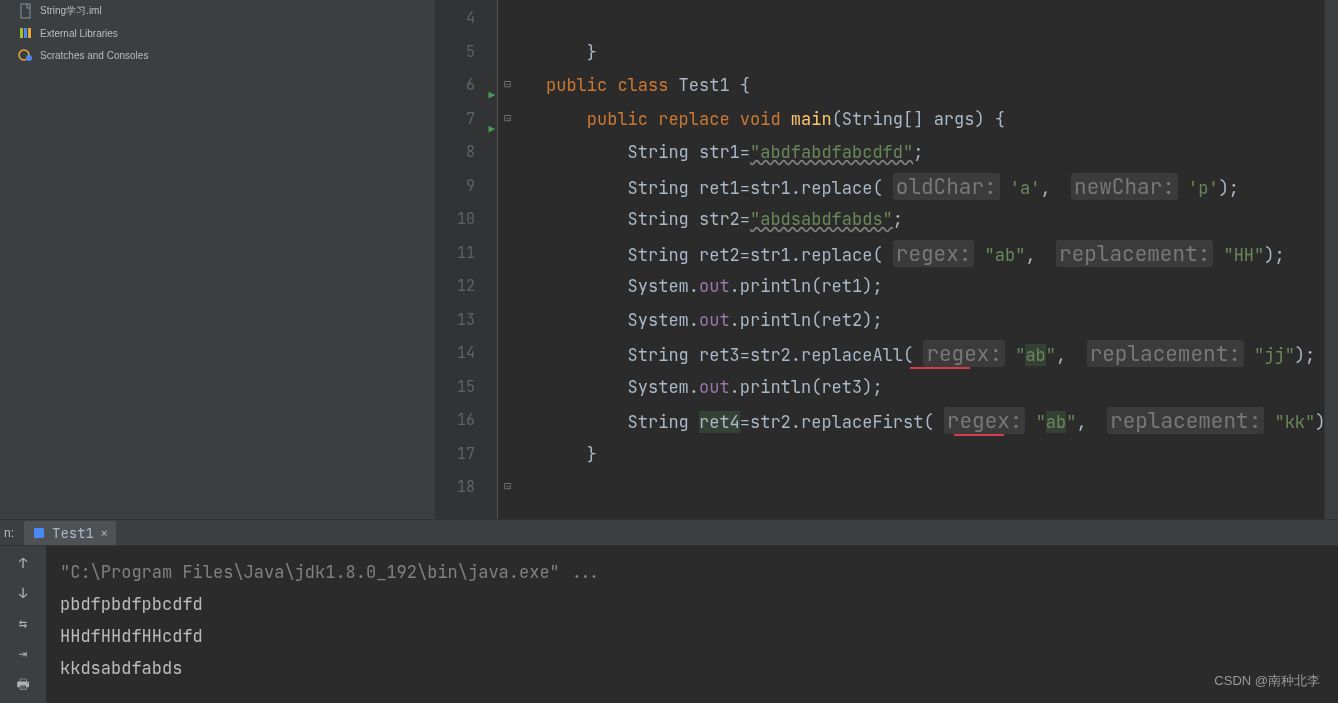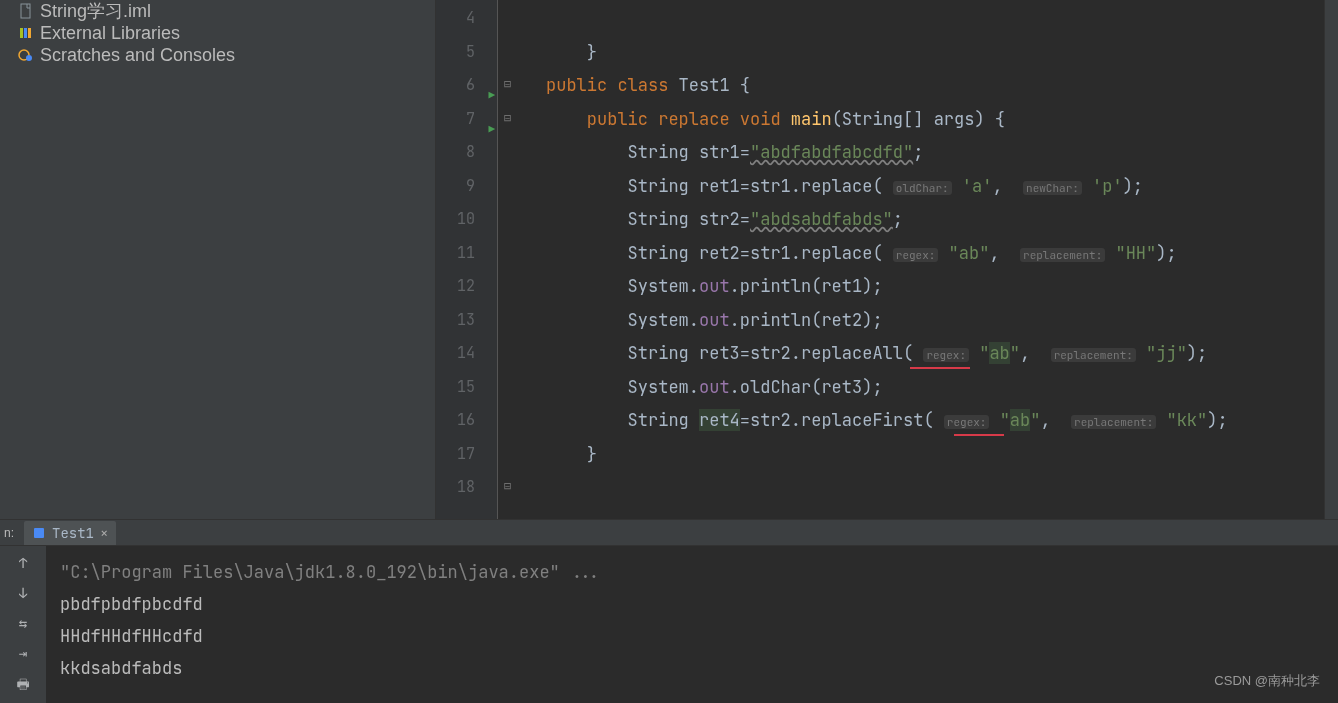--- a/index.html
+++ b/index.html
@@ -9,21 +9,21 @@
   width:1338px; height:703px; overflow:hidden; font-size:14px;
 }
 .root { display:flex; height:100%; flex-direction:column; }
 .top { display:flex; flex:1; min-height:0; }
 .sidebar {
   width:436px; background:#3c3f41; border-right:1px solid #323232;
   padding-top:0;
 }
 .tree-item {
   display:flex; align-items:center; height:22px; padding-left:18px;
-  color:#bbbbbb; font-family:"Segoe UI",Arial,sans-serif; font-size:18px;
+  color:#bbbbbb; font-family:"Segoe UI",Arial,sans-serif; font-size:10px;
   cursor:pointer;
 }
 .tree-item .icon { width:16px; height:16px; margin-right:6px; }
 .editor-wrap { flex:1; display:flex; min-width:0; background:#2b2b2b; position:relative; }
 .gutter {
   width:62px; background:#313335; border-right:1px solid #555;
   display:flex; flex-direction:column; align-items:flex-end;
   padding-top:2px; user-select:none;
 }
 .ln { color:#606366; height:33.5px; line-height:33.5px; font-size:15px; padding-right:22px; position:relative; width:100%; text-align:right;}
@@ -31,21 +31,21 @@
 .fold-col { width:42px; background:#2b2b2b; border-right:none; position:relative;}
 .fold-mark { position:absolute; left:6px; color:#6e6e6e; font-size:12px;}
 .code { flex:1; padding-top:2px; overflow:hidden; font-size:17px; position:relative;}
 .line { height:33.5px; line-height:33.5px; white-space:pre; padding-left:6px; position:relative;}
 .line.current { background:#323232; }
 .kw { color:#cc7832; }
 .str { color:#6a8759; }
 .str-u { color:#6a8759; text-decoration:underline wavy #808080; }
 .fn { color:#ffc66d; }
 .field { color:#9876aa; }
-.hint { color:#787878; background:#3b3b3b; padding:0 3px; border-radius:3px; font-size:11px;}
+.hint { color:#787878; background:#3b3b3b; padding:0 3px; border-radius:3px; font-size:21px;}
 .hl { background:#214283; border-radius:2px;}
 .ident-hl { background:#344134;}
 .param-match { background:#515c46; border:1px solid #6e8555; border-radius:2px;}
 .underline-red { border-bottom:2px solid #d73a49; position:absolute; height:2px;}
 .bottom {
   height:184px; display:flex; flex-direction:column;
   border-top:1px solid #323232; background:#2b2b2b;
 }
 .tabs-row {
   height:26px; background:#3c3f41; display:flex; align-items:center;
@@ -125,21 +125,21 @@
         <div class="line"><span>    }</span></div>
         <div class="line"><span class="kw">public</span> <span class="kw">class</span> <span>Test1</span><span> {</span></div>
         <div class="line">    <span class="kw">public</span> <span class="kw">replace</span> <span class="kw">void</span> <span class="fn">main</span><span>(String[] args) {</span></div>
         <div class="line"><span>        String str1=</span><span class="str-u">"abdfabdfabcdfd"</span><span>;</span></div>
         <div class="line"><span>        String ret1=str1.replace(</span> <span class="hint">oldChar:</span><span class="str"> 'a'</span><span>, </span> <span class="hint">newChar:</span><span class="str"> 'p'</span><span>);</span></div>
         <div class="line"><span>        String str2=</span><span class="str-u">"abdsabdfabds"</span><span>;</span></div>
         <div class="line"><span>        String ret2=str1.replace(</span> <span class="hint">regex:</span><span class="str"> "ab"</span><span>, </span> <span class="hint">replacement:</span><span class="str"> "HH"</span><span>);</span></div>
         <div class="line"><span>        System.</span><span class="field">out</span><span>.println(ret1);</span></div>
         <div class="line"><span>        System.</span><span class="field">out</span><span>.println(ret2);</span></div>
         <div class="line"><span>        String ret3=str2.replaceAll(</span> <span class="hint">regex:</span><span class="str"> "</span><span class="str ident-hl">ab</span><span class="str">"</span><span>, </span> <span class="hint">replacement:</span><span class="str"> "jj"</span><span>);</span><div class="underline-red" style="left:370px;width:60px;top:30px"></div></div>
-        <div class="line"><span>        System.</span><span class="field">out</span><span>.oldChar(ret3);</span></div>
+        <div class="line"><span>        System.</span><span class="field">out</span><span>.println(ret3);</span></div>
         <div class="line"><span>        String </span><span class="ident-hl">ret4</span><span>=str2.replaceFirst(</span> <span class="hint">regex:</span><span class="str"> "</span><span class="str ident-hl">ab</span><span class="str">"</span><span>, </span> <span class="hint">replacement:</span><span class="str"> "kk"</span><span>);</span><div class="underline-red" style="left:414px;width:50px;top:30px"></div></div>
         <div class="line"><span>    }</span></div>
       </div>
       <div class="minimap"></div>
     </div>
   </div>
 
   <div class="bottom">
     <div class="tabs-row">
       <span class="tab-label">n:</span>

